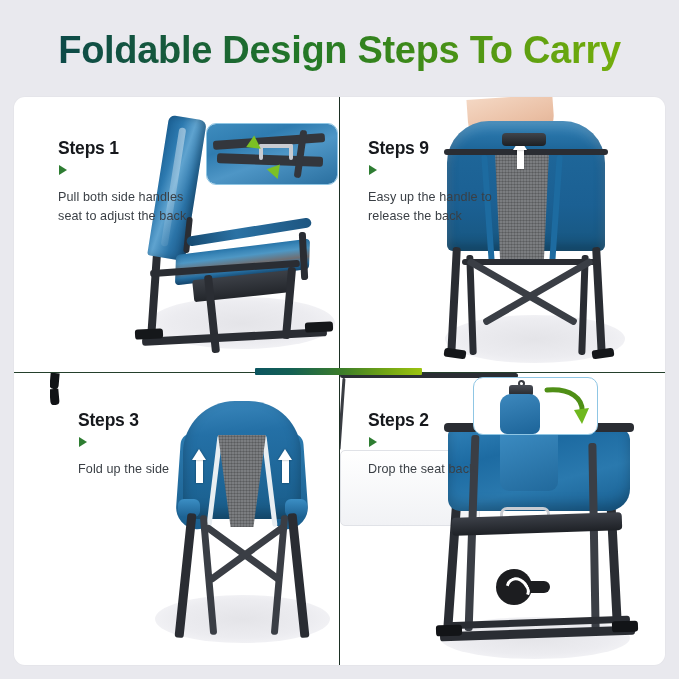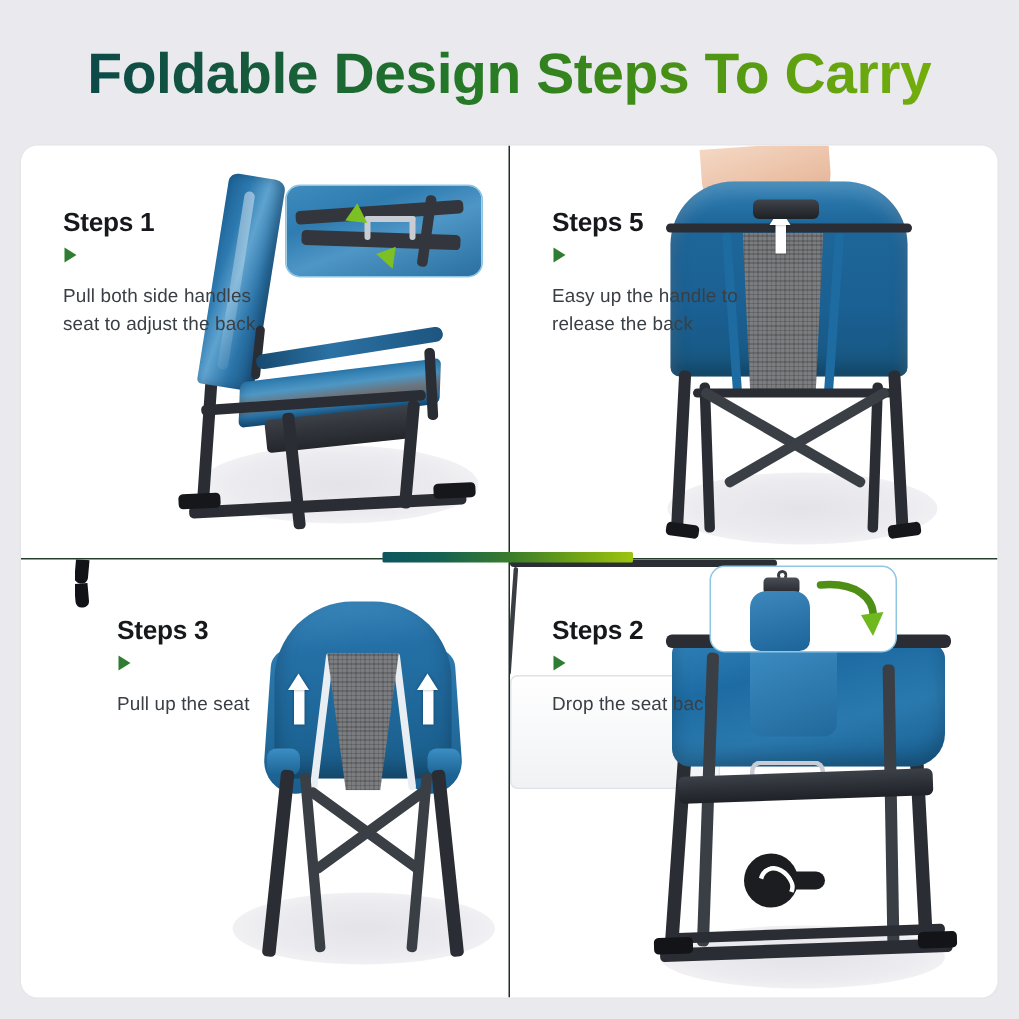--- a/index.html
+++ b/index.html
@@ -41,21 +41,21 @@
     background:#24402c; z-index:5;
   }
   .h-divider-accent{
     position:absolute; left:241px; top:271px; width:167px; height:7px;
     background:linear-gradient(90deg,#0c5560 0%,#146053 22%,#3c7d2a 52%,#71a415 78%,#9dc410 100%);
     border-radius:1px; z-index:7;
   }
 
   
   .quad{ position:absolute; overflow:hidden; }
-  .q1{ left:0;   top:0;   width:325px; height:275px; }
+  .q1{ left:16px;   top:0;   width:325px; height:275px; }
   .q2{ left:326px;top:0;  width:325px; height:275px; }
   .q3{ left:0;   top:276px;width:325px;height:292px;margin-left:36px; }
   .q4{ left:326px;top:276px;width:325px;height:292px; }
 
   
   .txt{ position:absolute; left:28px; width:150px; z-index:4; }
   .q1 .txt{ top:42px; }
   .q2 .txt{ top:42px; }
   .q3 .txt{ top:38px; }
   .q4 .txt{ top:38px; }
@@ -381,21 +381,21 @@
     <div class="bar q2-legR"></div>
     <div class="bar q2-legL2"></div>
     <div class="bar q2-legR2"></div>
     <div class="bar q2-crossH"></div>
     <div class="bar-l q2-xl"></div>
     <div class="bar-l q2-xr"></div>
     <div class="bar q2-footL"></div>
     <div class="bar q2-footR"></div>
 
     <div class="txt">
-      <div class="step-label">Steps 5</div>
+      <div class="step-label">Steps 9</div>
       <div class="tri"></div>
       <div class="step-desc">Easy up the handle to release the back</div>
     </div>
   </div>
 
   <div class="quad q3">
 
     <div class="shadow-ellipse q3-shadow"></div>
 
     <div class="fabric q3-wingL"></div>
@@ -417,21 +417,21 @@
     <div class="bar-l q3-legLi"></div>
     <div class="bar-l q3-legRi"></div>
     <div class="bar-l q3-xA"></div>
     <div class="bar-l q3-xB"></div>
     <div class="q3-tipL"></div>
     <div class="q3-tipR"></div>
 
     <div class="txt">
       <div class="step-label">Steps 3</div>
       <div class="tri"></div>
-      <div class="step-desc">Pull up the seat</div>
+      <div class="step-desc">Fold up the side</div>
     </div>
   </div>
 
   <div class="quad q4">
 
     <div class="shadow-ellipse q4-shadow"></div>
 
     <div class="bar q4-legL"></div>
     <div class="bar q4-legR"></div>
     <div class="fabric q4-fabric"></div>

